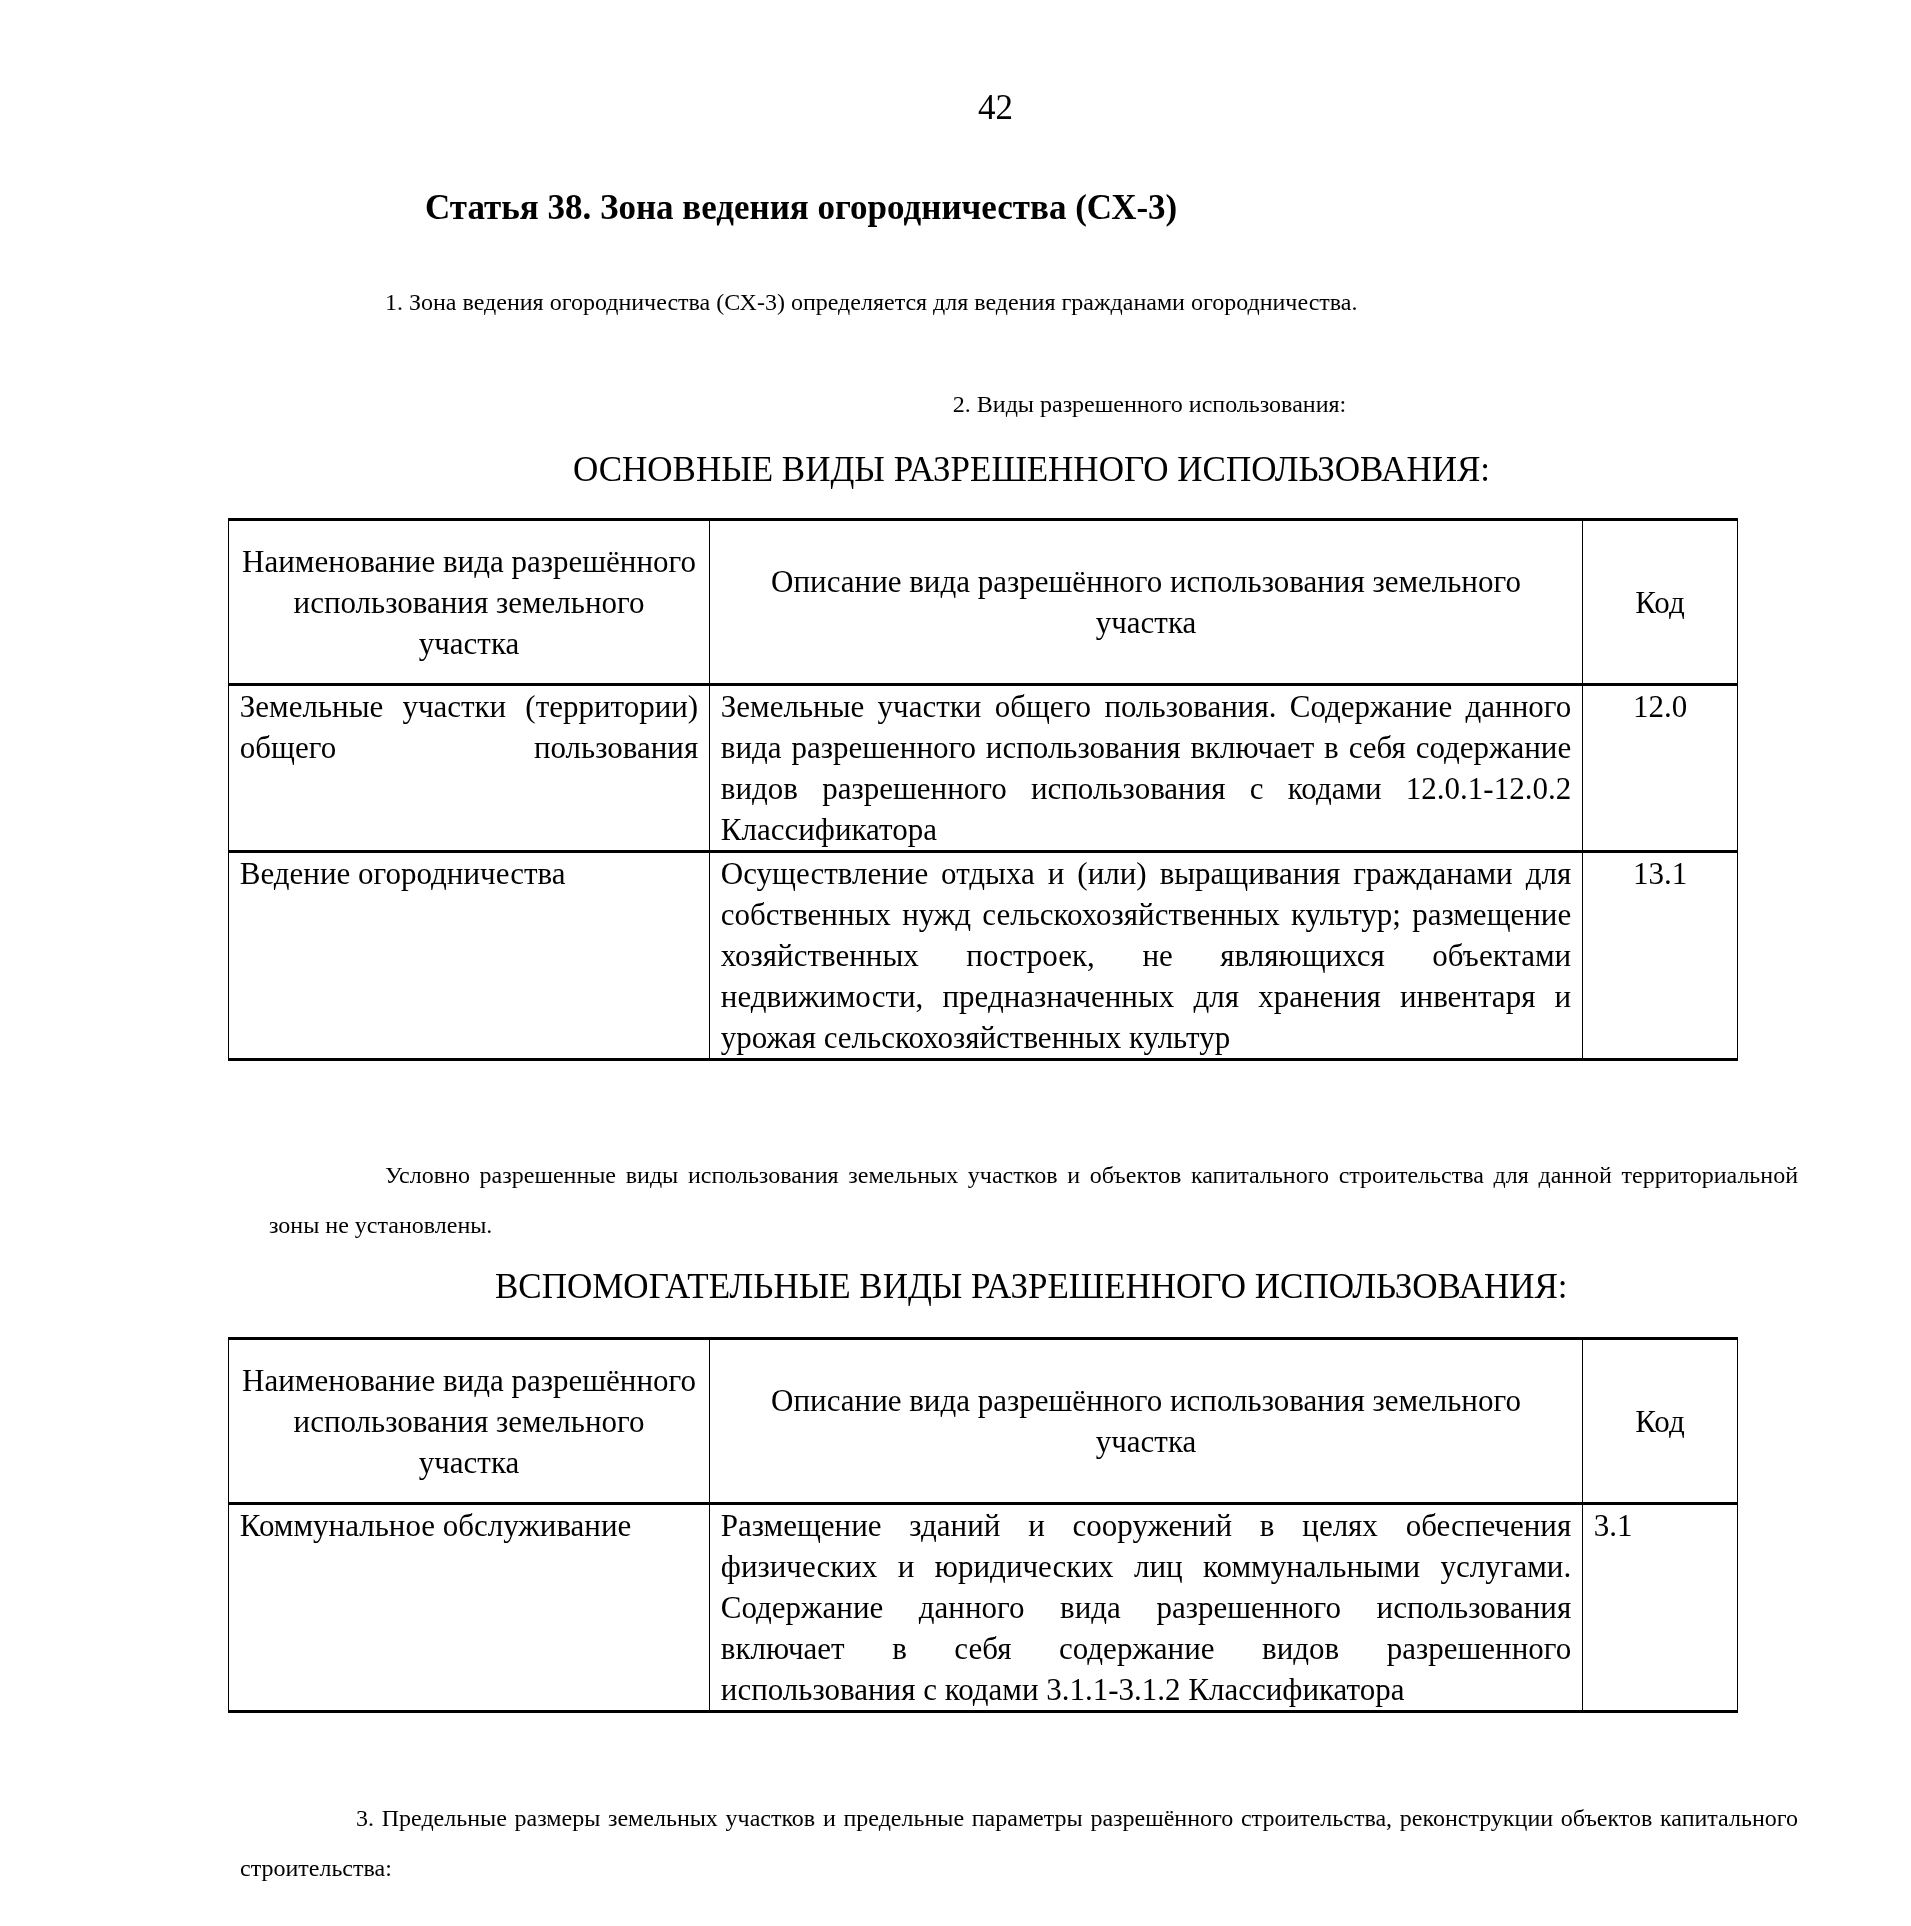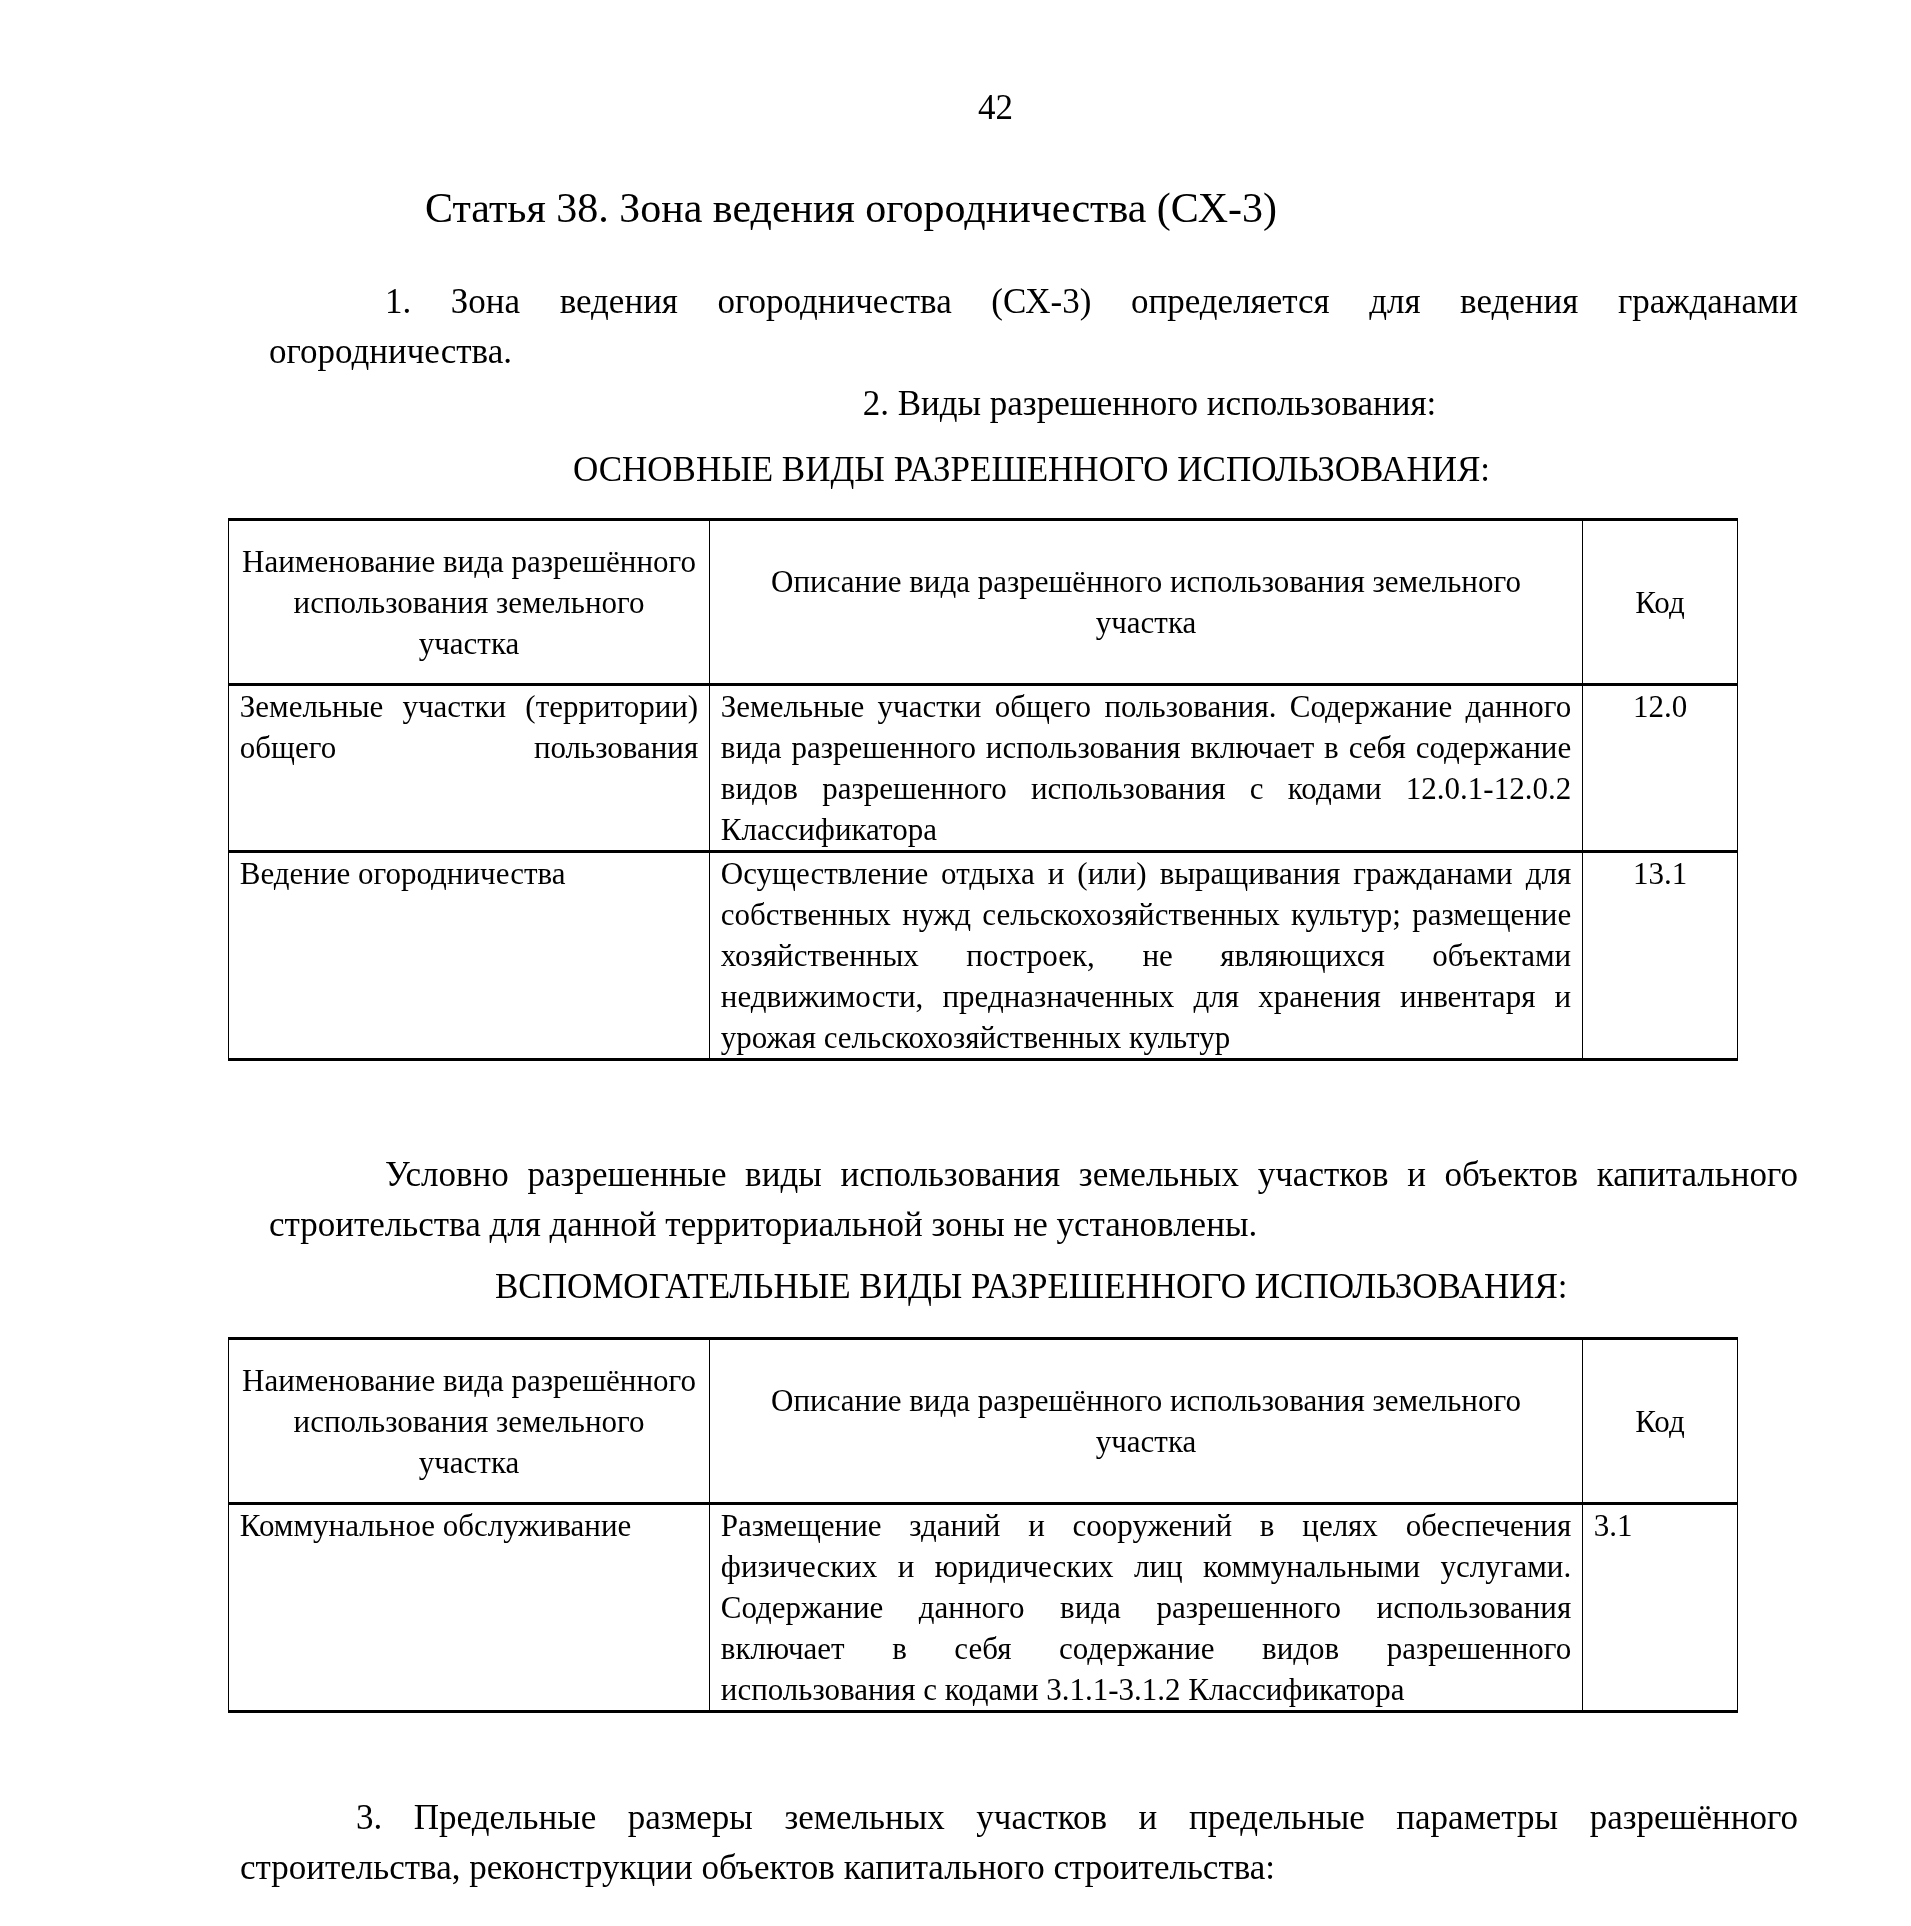--- a/index.html
+++ b/index.html
@@ -1,21 +1,21 @@
 <!DOCTYPE html>
 <html style="font-size:6.2px"><head>
 <meta charset="utf-8">
 <style>
   html, body { margin: 0; padding: 0; background: #ffffff; }
   body { width: 1911px; height: 2703px; position: relative; overflow: hidden;
          font-family: "Liberation Serif", "DejaVu Serif", serif; color: #000; }
   .abs { position: absolute; padding-left: 40px; }
   .page-num { left: 0; width: 1911px; top: 87px; text-align: center; font-size: 35px; line-height: 42px; }
-  .heading { left: 385px; top: 185px; font-size: 42px; font-weight: normal; line-height: 46px; white-space: nowrap; }
-  .para { left: 229px; width: 1529px; font-size: 35px; line-height: 50px; text-align: justify; }
+  .heading { left: 385px; top: 185px; font-size: 35px; font-weight: bold; line-height: 46px; white-space: nowrap; }
+  .para { left: 229px; width: 1529px; font-size: 24px; line-height: 50px; text-align: justify; }
   .para .indent { display: inline-block; width: 116px; }
   .para.single { text-align: center; }
   .section-title { left: 0; width: 1911px; text-align: center; font-size: 35px; line-height: 46px; }
   .section-title.t1 { left: 533px; width: auto; text-align: left; }
   .section-title.t2 { left: 455px; width: auto; text-align: left; }
 
   table.doc { position: absolute; border-collapse: collapse; font-size: 31px; line-height: 41px; table-layout: fixed; padding-left: 24px; }
   table.doc td, table.doc th { border: 1.5px solid #000; padding: 0 10.8px; vertical-align: top; font-weight: normal; }
   table.doc tr.row-sep > td { border-top: 3.5px solid #000; }
   table.doc thead th { vertical-align: middle; text-align: center; }

